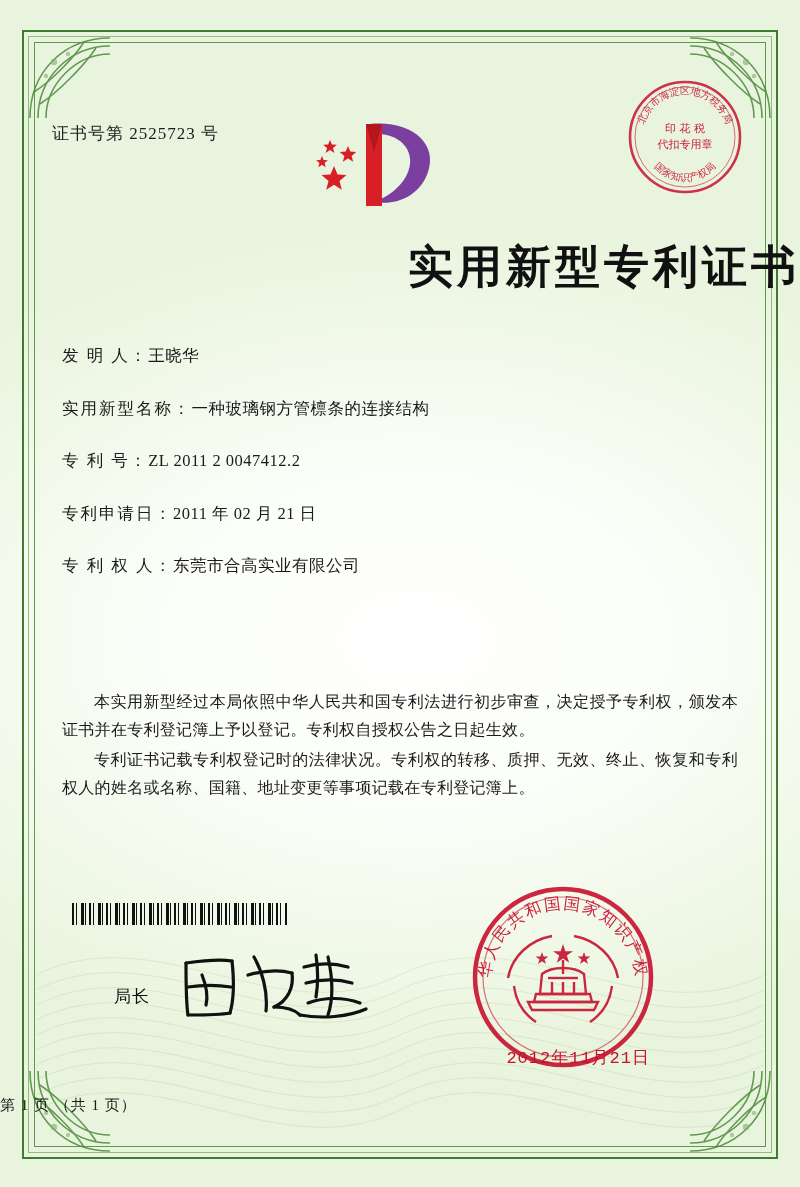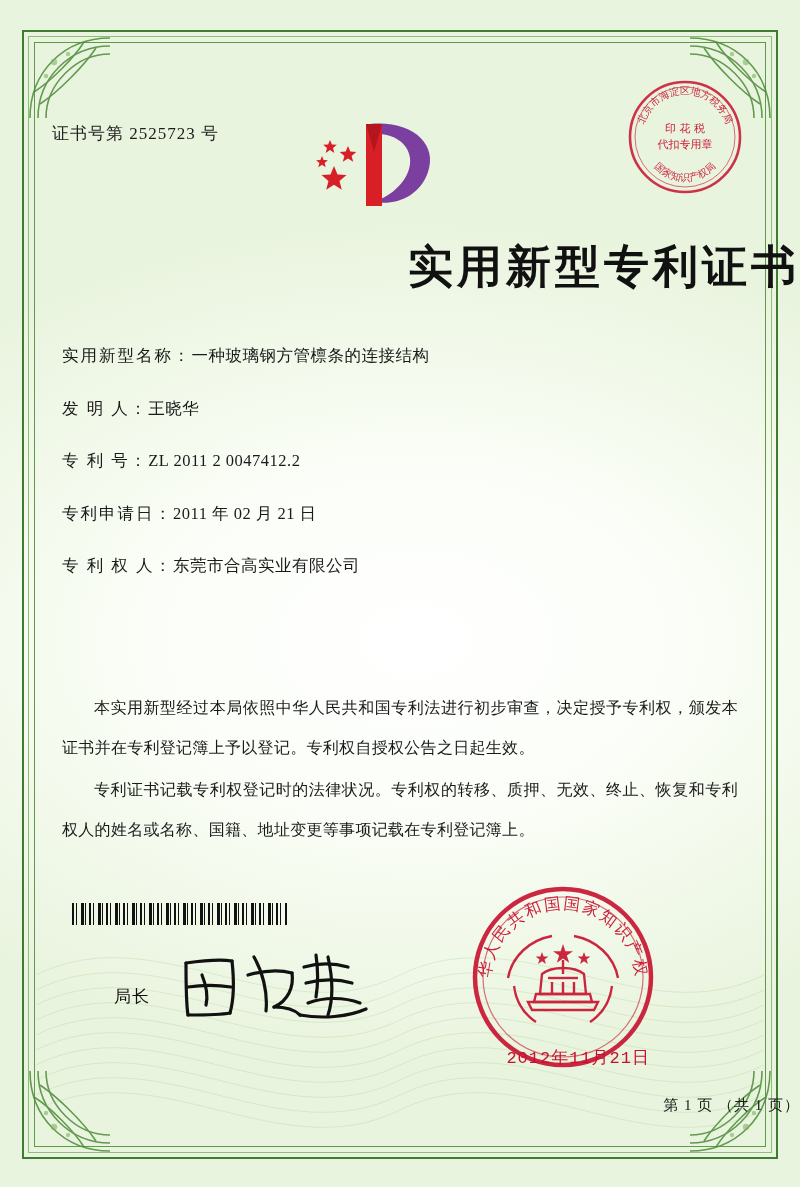--- a/index.html
+++ b/index.html
@@ -101,21 +101,21 @@
     margin-bottom: 30.5px;
     letter-spacing: .5px;
     white-space: nowrap;
   }
   .field .lbl { letter-spacing: 2px; }
 
   .body-text {
     position: absolute;
     left: 62px; right: 62px; top: 688px;
     font-size: 16px;
-    line-height: 40px;
+    line-height: 28px;
     color: #1a1a1a;
     letter-spacing: .3px;
     text-align: justify;
   }
   .para { text-indent: 2em; margin: 0 0 2px 0; }
 
   .barcode {
     position: absolute;
     left: 72px; top: 903px;
     width: 215px; height: 22px;
@@ -154,21 +154,21 @@
     right: 150px; bottom: 118px;
     font-size: 17px;
     color: #c8102e;
     letter-spacing: 1px;
     font-family: Liberation Mono, monospace;
   }
 
   .page-no {
     position: absolute;
     left: 0; right: 0; bottom: 72px;
-    text-align: right;
+    text-align: left;
     font-size: 15px;
     color: #1a1a1a;
     letter-spacing: 1px;
   }
 </style>
 </head>
 <body>
 
 <div id="page">
 
@@ -291,24 +291,24 @@
       </text>
       <text x="59" y="54" font-size="11" fill="#c8102e" text-anchor="middle" font-family="'DejaVu Serif',serif" opacity=".95">印 花 税</text>
       <text x="59" y="70" font-size="11" fill="#c8102e" text-anchor="middle" font-family="'DejaVu Serif',serif" opacity=".95">代扣专用章</text>
     </svg>
   </div>
 
   <div class="title">实用新型专利证书</div>
 
   <div class="fields">
     <div class="field">
+      <span class="lbl">发  明  人：</span><span>王晓华</span>
+    </div>
+    <div class="field">
       <span class="lbl">实用新型名称：</span><span>一种玻璃钢方管檩条的连接结构</span>
-    </div>
-    <div class="field">
-      <span class="lbl">发  明  人：</span><span>王晓华</span>
     </div>
     <div class="field">
       <span class="lbl">专  利  号：</span><span>ZL 2011 2 0047412.2</span>
     </div>
     <div class="field">
       <span class="lbl">专利申请日：</span><span>2011 年 02 月 21 日</span>
     </div>
     <div class="field">
       <span class="lbl">专 利 权 人：</span><span>东莞市合高实业有限公司</span>
     </div>

